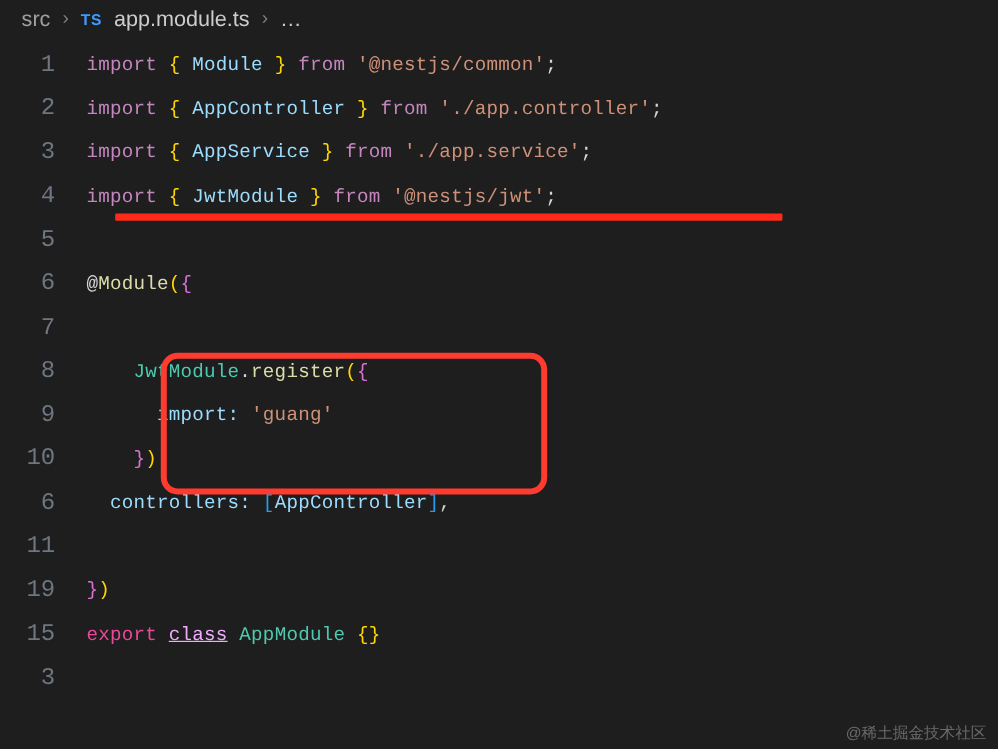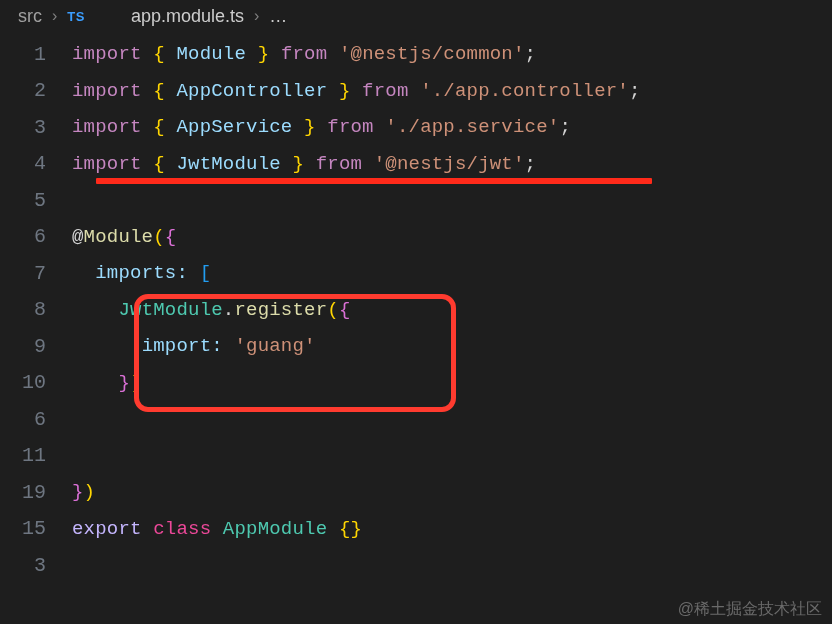--- a/index.html
+++ b/index.html
@@ -25,21 +25,21 @@
   .breadcrumb .chev {
     color: #808080;
     font-size: 16px;
   }
   .ts-badge {
     color: #3b9eff;
     font-weight: 700;
     font-size: 13px;
     letter-spacing: 0.5px;
   }
-  .breadcrumb .file { color: #cccccc; margin-left: 36px; }
+  .breadcrumb .file { color: #cccccc; }
   .breadcrumb .dots { color: #cccccc; }
   .editor {
     display: flex;
     flex-direction: column;
     padding-top: 4px;
   }
   .line {
     display: flex;
     align-items: center;
     height: 36.5px;
@@ -50,27 +50,27 @@
     text-align: right;
     padding-right: 26px;
     color: #6e7681;
     font-size: 20px;
     user-select: none;
     flex-shrink: 0;
   }
   .code {
     white-space: pre;
     color: #d4d4d4;
-    font-size: 19px;
+    font-size: 16px;
     letter-spacing: 0.2px;
   }
   .kw-import { color: #c586c0; }
   .kw-from { color: #c586c0; }
-  .kw-export { color: #c4b5fd; }
-  .kw-class { color: #ec4899; }
+  .kw-export { color: #ec4899; }
+  .kw-class { color: #f0abfc; text-decoration: underline; }
   .brace { color: #ffd602; }
   .ident { color: #9cdcfe; }
   .type { color: #4ec9b0; }
   .str { color: #ce9178; }
   .punct { color: #d4d4d4; }
   .bracket-b { color: #229df0; }
   .bracket-y { color: #ffd602; }
   .bracket-p { color: #da70d6; }
   .method { color: #dcdcaa; }
   .guide {
@@ -94,21 +94,21 @@
     height: 118px;
     border: 5px solid #ff3b2f;
     border-radius: 14px;
     pointer-events: none;
   }
   .watermark {
     position: absolute;
     right: 10px;
     bottom: 4px;
     color: #6a6a6a;
-    font-size: 16px;
+    font-size: 13px;
     font-family: -apple-system, sans-serif;
   }
 </style>
 </head>
 <body>
 
 <div class="breadcrumb">
   <span>src</span>
   <span class="chev">›</span>
   <span class="ts-badge">TS</span>
@@ -144,41 +144,41 @@
     <span class="code"></span>
   </div>
 
   <div class="line">
     <span class="gutter">6</span>
     <span class="code"><span class="punct">@</span><span class="method">Module</span><span class="bracket-y">(</span><span class="bracket-p">{</span></span>
   </div>
 
   <div class="line">
     <span class="gutter">7</span>
-    <span class="code"><span class="guide">  </span><span class="ident">imports:</span> <span class="bracket-b">[</span></span>
   </div>
 
   <div class="line">
     <span class="gutter">8</span>
     <span class="code"><span class="guide">    </span><span class="type">JwtModule</span><span class="punct">.</span><span class="method">register</span><span class="bracket-y">(</span><span class="bracket-p">{</span></span>
   </div>
 
   <div class="line">
     <span class="gutter">9</span>
     <span class="code"><span class="guide">      </span><span class="ident">import:</span> <span class="str">'guang'</span></span>
   </div>
 
   <div class="line">
     <span class="gutter">10</span>
     <span class="code"><span class="guide">    </span><span class="bracket-p">}</span><span class="bracket-y">)</span></span>
   </div>
 
 
   <div class="line">
     <span class="gutter">6</span>
+    <span class="code"><span class="guide">  </span><span class="ident">controllers:</span> <span class="bracket-b">[</span><span class="ident">AppController</span><span class="bracket-b">]</span><span class="punct">,</span></span>
   </div>
 
   <div class="line">
     <span class="gutter">11</span>
   </div>
 
   <div class="line">
     <span class="gutter">19</span>
     <span class="code"><span class="bracket-p">}</span><span class="bracket-y">)</span></span>
   </div>

